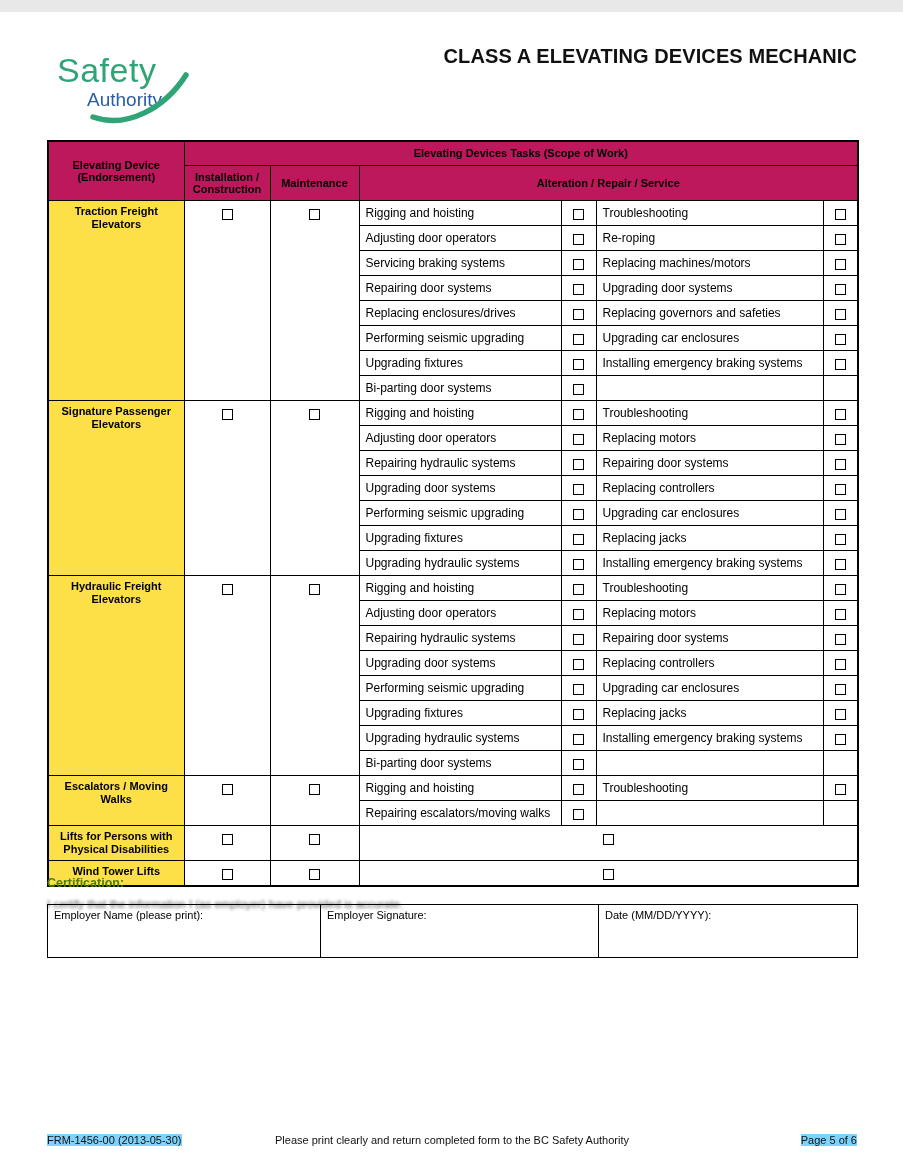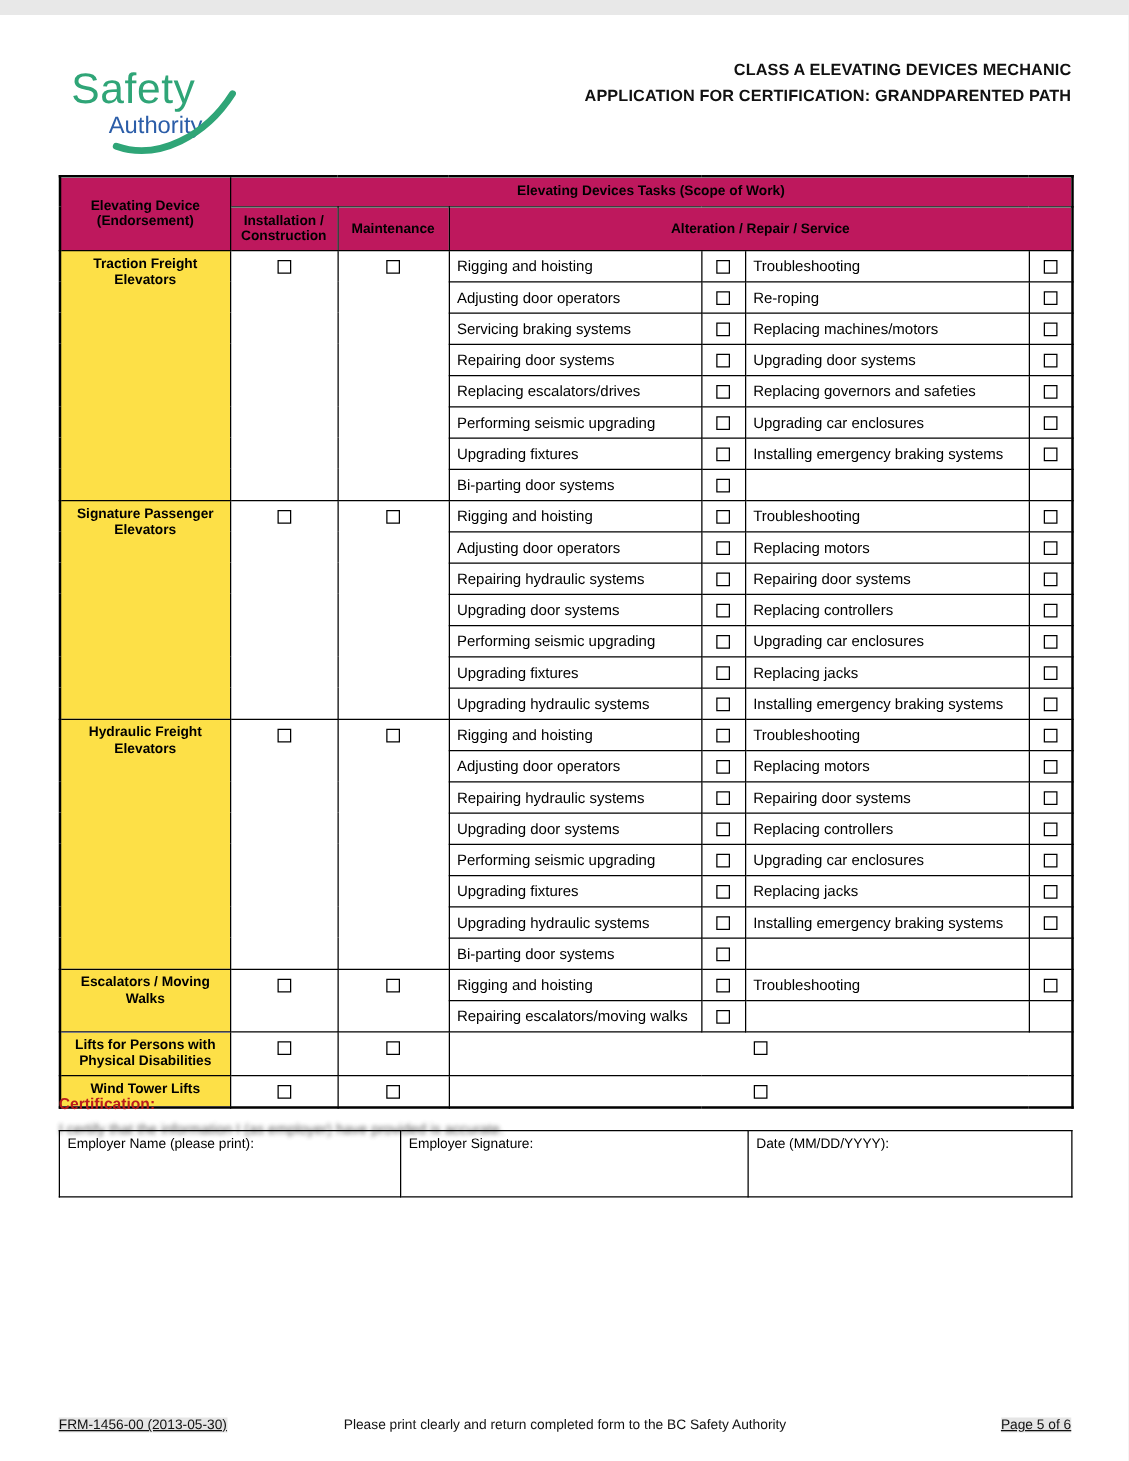--- a/index.html
+++ b/index.html
@@ -2,21 +2,21 @@
 <html><head>
 <meta charset="utf-8">
 <style>
   html,body{margin:0;padding:0;background:#e8e8e8;}
   .page{position:relative;width:903px;height:1169px;background:#ffffff;margin:12px auto;
         font-family:"Liberation Sans",sans-serif;color:#000;overflow:hidden;}
 
   
   .logo{position:absolute;left:55px;top:33px;width:145px;height:84px;}
   .titles{position:absolute;top:34px;right:46px;text-align:right;
-          font-weight:bold;font-size:13px;line-height:20.5px;color:#111;letter-spacing:.1px;}
+          font-weight:bold;font-size:20px;line-height:20.5px;color:#111;letter-spacing:.1px;}
 
   
   .scope-table-wrap{position:absolute;left:47px;top:128px;}
   table.scope{border-collapse:collapse;table-layout:fixed;width:810px;border:2px solid #000;}
   table.scope th,table.scope td{border:1px solid #000;overflow:hidden;}
   table.scope thead tr.h1{height:24px;}
   table.scope thead tr.h2{height:35px;}
   table.scope tbody tr{height:23px;}
   table.scope tbody tr.tall{height:35px;}
   table.scope th{font-size:11px;font-weight:bold;text-align:center;padding:1px 2px;background:#be185d;}
@@ -24,51 +24,50 @@
   td.device{font-size:11px;font-weight:bold;text-align:center;vertical-align:top;
             padding:4px 4px 0 4px;background:#fde047;line-height:13px;}
   td.task{font-size:12px;text-align:left;padding:0 2px 0 6px;white-space:nowrap;}
   td.cbcell{text-align:center;vertical-align:top;padding-top:5px;}
   tbody tr.section-start td{border-top:1.7px solid #000;}
   .cb{display:inline-block;box-sizing:border-box;width:11px;height:11px;
       border:1.6px solid #000;background:#fff;}
 
   
   .cert{position:absolute;left:47px;top:864px;width:810px;}
-  .cert-heading{font-size:12.5px;font-weight:bold;color:#b91c1c;}
+  .cert-heading{font-size:12.5px;font-weight:bold;color:#4d7c0f;}
   .cert-blur{margin-top:8px;font-size:11.5px;color:#3c3c3c;filter:blur(1.6px);opacity:.85;}
 
   
   .emp-wrap{position:absolute;left:47px;top:892px;}
   table.emp{border-collapse:collapse;table-layout:fixed;width:810px;border:1.7px solid #000;}
   table.emp td{border:1px solid #000;height:44px;vertical-align:top;
                font-size:11px;padding:4px 6px;}
 
   
   .footer{position:absolute;left:47px;right:46px;top:1122px;display:flex;
           justify-content:space-between;align-items:baseline;font-size:11px;color:#111;}
   .footer .fc{position:absolute;left:0;right:0;text-align:center;}
-  .footer .fl,.footer .fr{position:relative;z-index:1;background:#e5e5e5;text-decoration:underline;}
+  .footer .fl,.footer .fr{position:relative;z-index:1;background:#7dd3fc;}
 </style>
 </head>
 <body>
 
 <div class="page">
 
   <div class="logo">
     <svg width="145" height="84" viewBox="0 0 145 84">
       <text id="logo-word1" x="2" y="37" font-family="Liberation Sans, sans-serif" font-size="34" letter-spacing="0.5" fill="#2fa577">Safety</text>
       <text id="logo-word2" x="32" y="61" font-family="Liberation Sans, sans-serif" font-size="19" fill="#2b5da8">Authority</text>
       <path id="logo-swoosh" d="M 38 72 C 72 84 110 63 131 30" fill="none" stroke-width="5.5" stroke-linecap="round" stroke="#2fa577"></path>
     </svg>
   </div>
 
   <div class="titles">
     <div>CLASS A ELEVATING DEVICES MECHANIC</div>
-    <div>APPLICATION FOR CERTIFICATION: GRANDPARENTED PATH</div>
   </div>
 
   <div class="scope-table-wrap">
     <table class="scope">
       <colgroup>
         <col style="width:136px">
           <col style="width:86px">
           <col style="width:89px">
         <col style="width:202px">
           <col style="width:35px">
@@ -108,21 +107,21 @@
             <td class="task">Replacing machines/motors</td>
             <td class="cbcell"><span class="cb"></span></td>
           </tr>
           <tr>
             <td class="task">Repairing door systems</td>
             <td class="cbcell"><span class="cb"></span></td>
             <td class="task">Upgrading door systems</td>
             <td class="cbcell"><span class="cb"></span></td>
           </tr>
           <tr>
-            <td class="task">Replacing escalators/drives</td>
+            <td class="task">Replacing enclosures/drives</td>
             <td class="cbcell"><span class="cb"></span></td>
             <td class="task">Replacing governors and safeties</td>
             <td class="cbcell"><span class="cb"></span></td>
           </tr>
           <tr>
             <td class="task">Performing seismic upgrading</td>
             <td class="cbcell"><span class="cb"></span></td>
             <td class="task">Upgrading car enclosures</td>
             <td class="cbcell"><span class="cb"></span></td>
           </tr>

